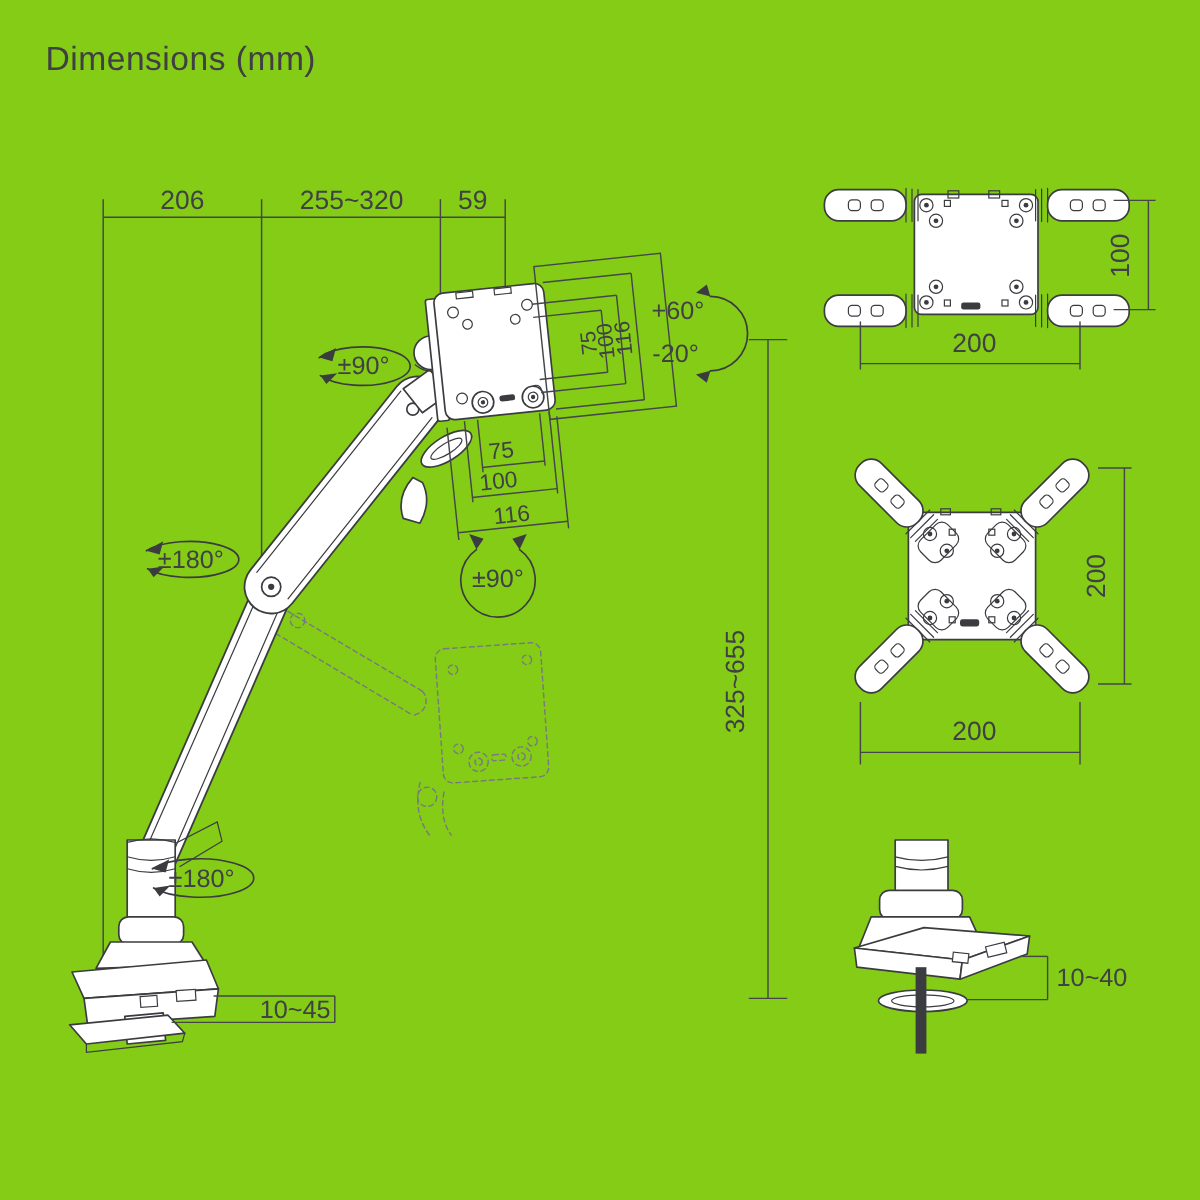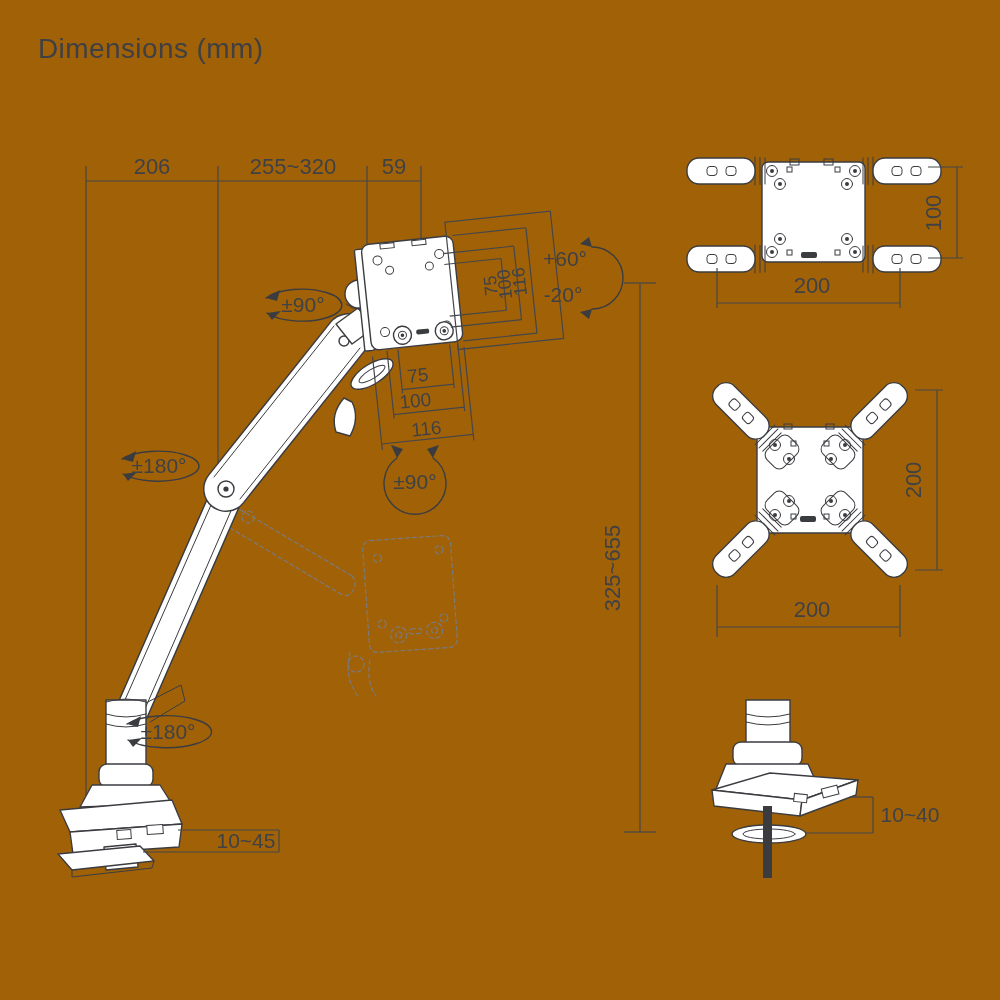--- a/index.html
+++ b/index.html
@@ -1,16 +1,16 @@
 <!DOCTYPE html>
 <html><head>
 <meta charset="utf-8">
 <style>
   html,body{margin:0;padding:0;background:#ffffff;width:1000px;height:1000px;overflow:hidden;}
-  .page{position:relative;width:1000px;height:1000px;background:#a16207;font-family:"Liberation Sans",sans-serif;}
+  .page{position:relative;width:1000px;height:1000px;background:#84cc16;font-family:"Liberation Sans",sans-serif;}
   svg{display:block;}
   .ln{stroke:#3b3c40;stroke-width:1.4;fill:none;stroke-linecap:round;stroke-linejoin:round;}
   .lnthin{stroke:#3b3c40;stroke-width:1;fill:none;stroke-linecap:round;}
   .dim{stroke:#45464a;stroke-width:1.2;fill:none;stroke-linecap:butt;}
   .fillw{fill:#ffffff;}
   .solid{fill:#3b3c40;stroke:none;}
   .ghost{stroke:#797a7f;stroke-width:1.2;fill:none;stroke-dasharray:4 3;stroke-linecap:round;}
   text{fill:#404145;font-family:"Liberation Sans",sans-serif;}
   .t-title{font-size:28px;fill:#3f3f44;letter-spacing:.4px;}
   .t-dim{font-size:22px;}

